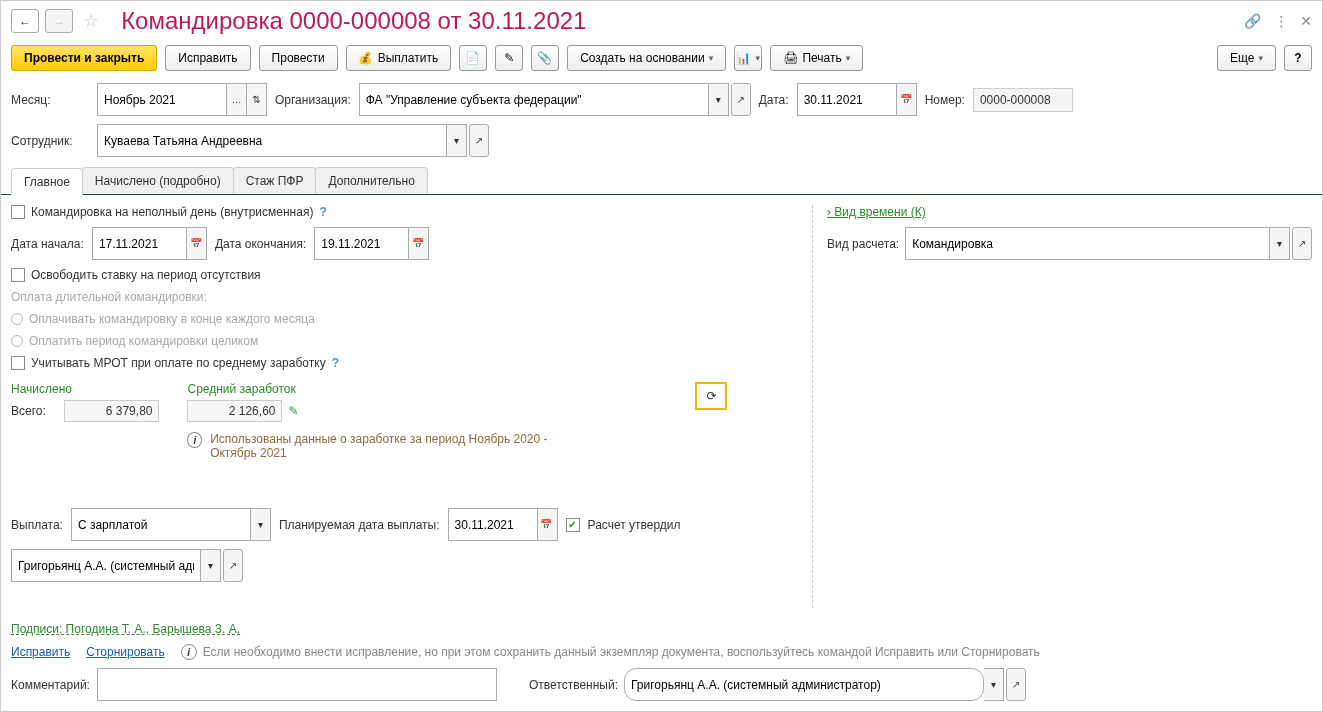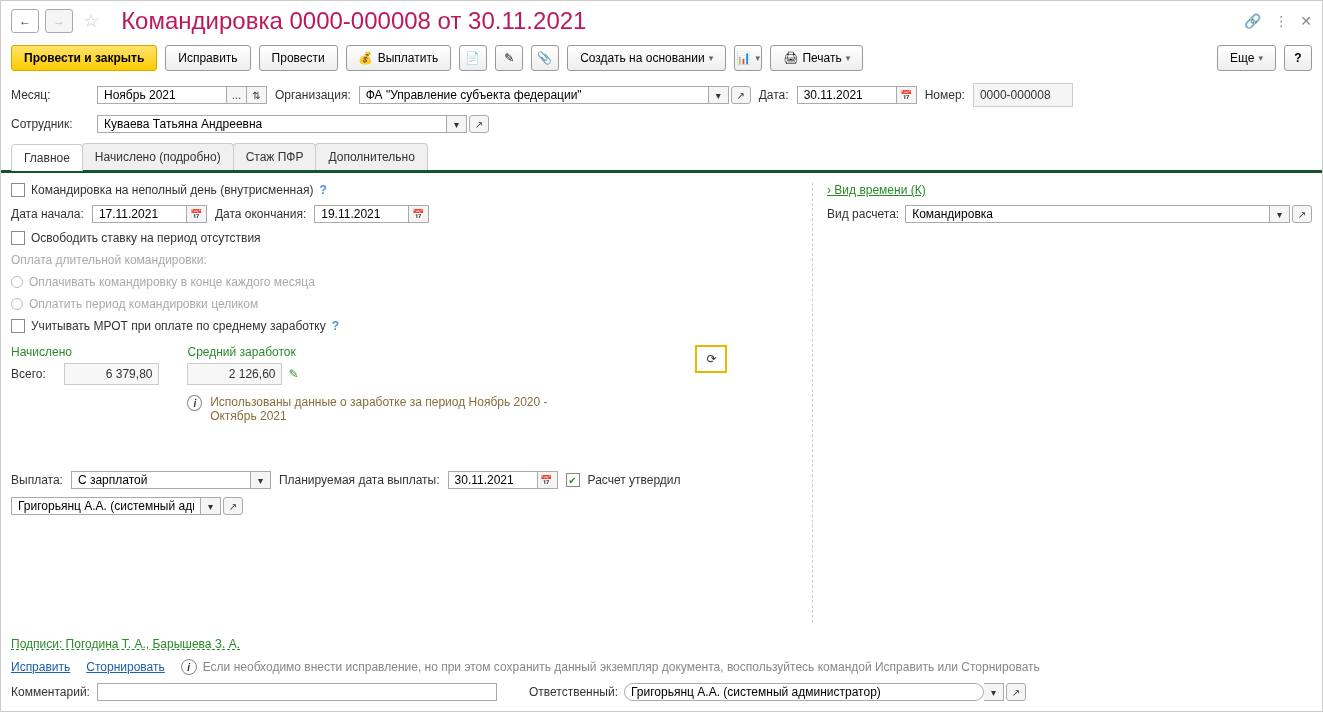--- a/index.html
+++ b/index.html
@@ -14,25 +14,25 @@
 .header-icon { color: #888; cursor: pointer; font-size: 14px; }
 .toolbar { display: flex; align-items: center; padding: 4px 10px 8px 10px; gap: 8px; flex-wrap: wrap; }
 .btn { border: 1px solid #999; height: 26px; border-radius: 3px; background: linear-gradient(#fff,#eee); padding: 0 12px; display: inline-flex; align-items: center; gap: 4px; cursor: pointer; font-size: 12px; }
 .btn-primary { background: linear-gradient(#ffe36b,#ffcc00); border-color: #d4a600; font-weight: bold; }
 .btn-icon { width: 28px; padding: 0; justify-content: center; }
 .drop-triangle::after { content: " ▾"; font-size: 9px; color: #666; }
 .help-btn { font-weight: bold; }
 .form-row { display: flex; align-items: center; padding: 4px 10px; gap: 8px; }
 .lbl { color: #333; }
 .input-wrap { display: flex; align-items: stretch; }
-.text-input { border: 1px solid #aaa; height: 18px; padding: 0 6px; font-size: 12px; background: #fff; }
+.text-input { border: 1px solid #aaa; height: 33px; padding: 0 6px; font-size: 12px; background: #fff; }
 .spin-btn, .drop-btn, .cal-btn, .ext-btn { width: 20px; border: 1px solid #aaa; border-left: none; background: #f5f5f5; display: inline-flex; align-items: center; justify-content: center; cursor: pointer; font-size: 10px; }
 .ext-btn { margin-left: 2px; border-left: 1px solid #aaa; border-radius: 3px; }
 .ro-value { border: 1px solid #ccc; background: #f5f5f5; height: 24px; padding: 0 6px; display: inline-flex; align-items: center; }
-.tabs { display: flex; padding: 0 10px; border-bottom: 3px solid #14532d; margin-top: 6px; }
+.tabs { display: flex; padding: 0 10px; border-bottom: 1px solid #14532d; margin-top: 6px; }
 .tab { border: 1px solid #ccc; border-bottom: none; padding: 6px 12px; background: #f0f0f0; cursor: pointer; margin-right: -1px; border-radius: 4px 4px 0 0; }
 .tab.active { background: #fff; position: relative; top: 1px; }
 .main-content { display: flex; flex: 1; padding: 10px; gap: 10px; }
 .left-col { flex: 1; display: flex; flex-direction: column; gap: 8px; min-width: 0;}
 .right-col { width: 500px; border-left: 1px dashed #ccc; padding-left: 14px; display: flex; flex-direction: column; gap: 8px;}
 .cb-row { display: flex; align-items: center; gap: 6px; }
 .cb { width: 14px; height: 14px; border: 1px solid #888; background: #fff; display: inline-flex; align-items: center; justify-content: center; font-size: 10px; }
 .cb.checked { background: #fff; color: #2a8a2a; }
 .help-q { color: #4a90d9; cursor: pointer; font-weight: bold; }
 .disabled-text { color: #aaa; }

